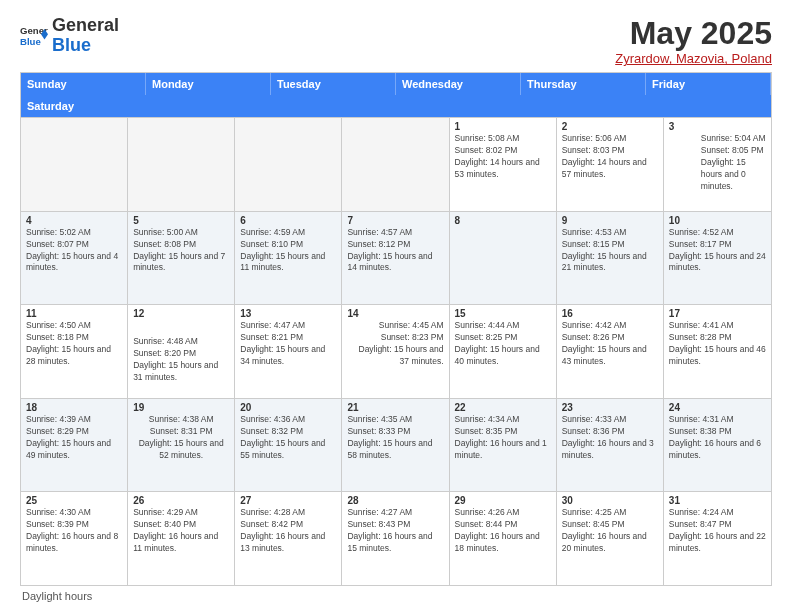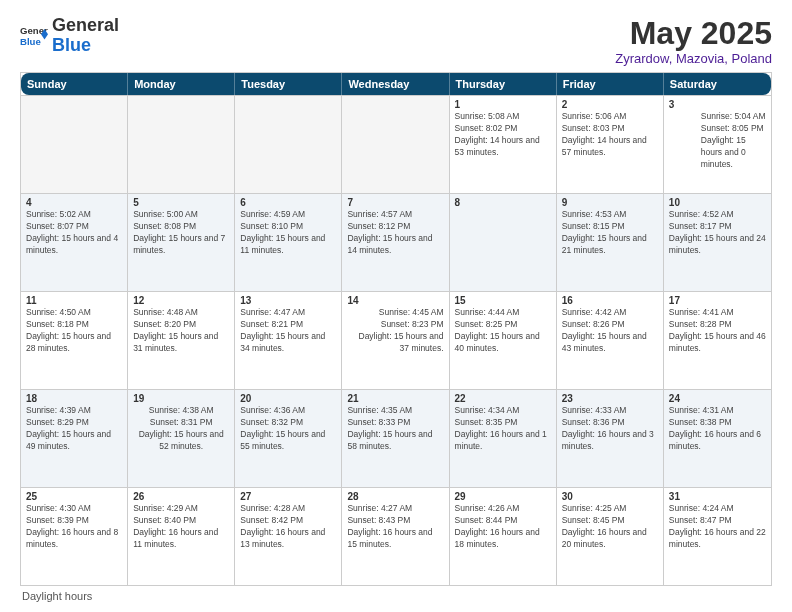--- a/index.html
+++ b/index.html
@@ -44,33 +44,33 @@
     }
     .month-title {
       font-size: 32px;
       font-weight: bold;
       color: #333;
       line-height: 1.1;
       text-align: right;
     }
     .subtitle {
       font-size: 13px;
-      color: #4c1d95;
+      color: #b91c1c;
+      text-decoration: underline;
     }
     .calendar {
       flex: 1;
       display: flex;
       flex-direction: column;
       border: 1px solid #ccc;
     }
     .cal-header {
       display: grid;
-      grid-template-columns: repeat(7, 1fr);
-      background: #0c4a6e;
-      border-radius: 8px;
+      grid-template-columns: repeat(6, 1fr);
+      background: #3b82f6;
     }
     .cal-header-cell {
       color: #fff;
       font-size: 11px;
       font-weight: bold;
       padding: 5px 6px;
       text-align: left;
       border-right: 1px solid rgba(255,255,255,0.3);
     }
     .cal-header-cell:last-child { border-right: none; }
@@ -216,21 +216,21 @@
         </div>
         <div class="cal-row">
           <div class="cal-cell">
             <div class="day-num">11</div>
             <div class="day-info" style="white-space: pre-wrap;">Sunrise: 4:50 AM
 Sunset: 8:18 PM
 Daylight: 15 hours and 28 minutes.</div>
           </div>
           <div class="cal-cell">
             <div class="day-num">12</div>
-            <div class="day-info" style="white-space: pre-wrap;">Sunrise: 4:48 AM
+            <div class="day-info" style="white-space: pre-wrap; margin-top: 16px;">Sunrise: 4:48 AM
 Sunset: 8:20 PM
 Daylight: 15 hours and 31 minutes.</div>
           </div>
           <div class="cal-cell">
             <div class="day-num">13</div>
             <div class="day-info" style="white-space: pre-wrap;">Sunrise: 4:47 AM
 Sunset: 8:21 PM
 Daylight: 15 hours and 34 minutes.</div>
           </div>
           <div class="cal-cell">

